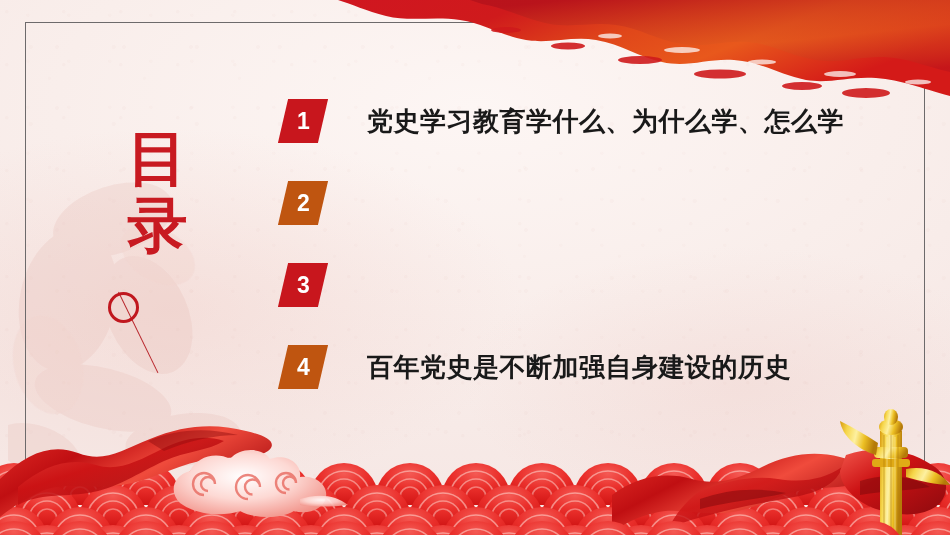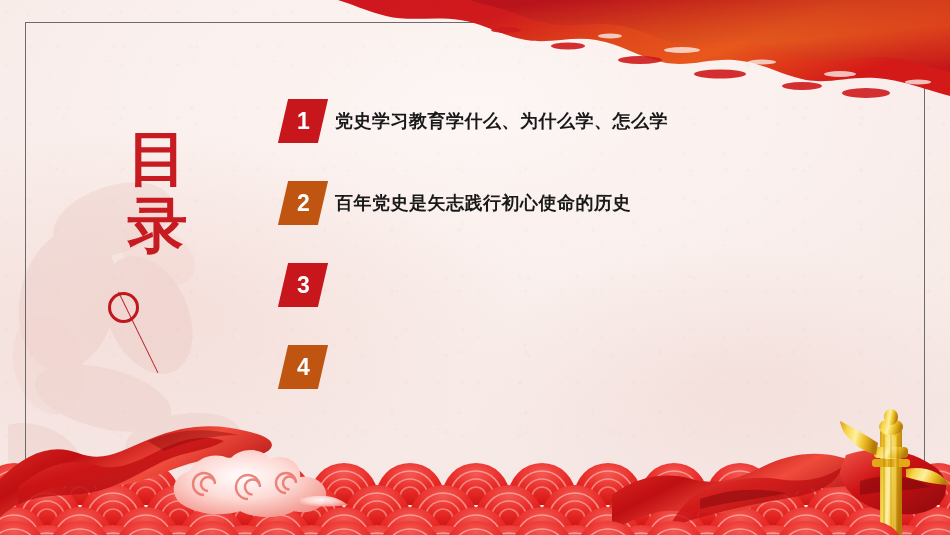--- a/index.html
+++ b/index.html
@@ -94,22 +94,22 @@
   }
   .badge-num {
     transform:skewX(13deg);
     color:#ffffff;
     font-size:23px;
     font-weight:bold;
     font-family:"Liberation Sans","DejaVu Sans",sans-serif;
     line-height:1;
   }
   .toc-text {
-    margin-left:12px;
-    font-size:18px;
+    margin-left:44px;
+    font-size:26px;
     font-weight:bold;
     color:#191919;
     letter-spacing:.5px;
     white-space:nowrap;
     font-family:Liberation Serif, serif;
   }
   #bottom-deco-top {
     position:absolute; left:0; bottom:0; width:950px; height:140px; z-index:5;
     pointer-events:none;
   }
@@ -203,33 +203,33 @@
       <div class="badge" style="background:#c8161d;">
         <span class="badge-num">1</span>
       </div>
       <div class="toc-text">党史学习教育学什么、为什么学、怎么学</div>
     </div>
 
     <div class="toc-row">
       <div class="badge" style="background:#bf5510;">
         <span class="badge-num">2</span>
       </div>
-      <div class="toc-text">百年党史是矢志践行初心使命的历史</div>
     </div>
 
     <div class="toc-row">
       <div class="badge" style="background:#c8161d;">
         <span class="badge-num">3</span>
       </div>
     </div>
 
     <div class="toc-row">
       <div class="badge" style="background:#bf5510;">
         <span class="badge-num">4</span>
       </div>
+      <div class="toc-text">百年党史是不断加强自身建设的历史</div>
     </div>
 
   </div>
 
   <div id="frame"></div>
 
   <svg id="bottom-deco-top" viewBox="0 0 950 140" preserveAspectRatio="none">
     <defs>
       <radialGradient id="scaleG" cx="0.5" cy="0.25" r="0.78">
         <stop offset="0%" stop-color="#f45a54"></stop>

